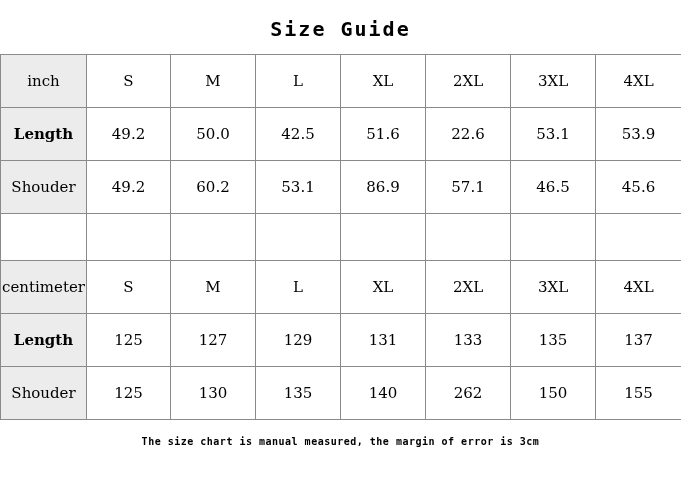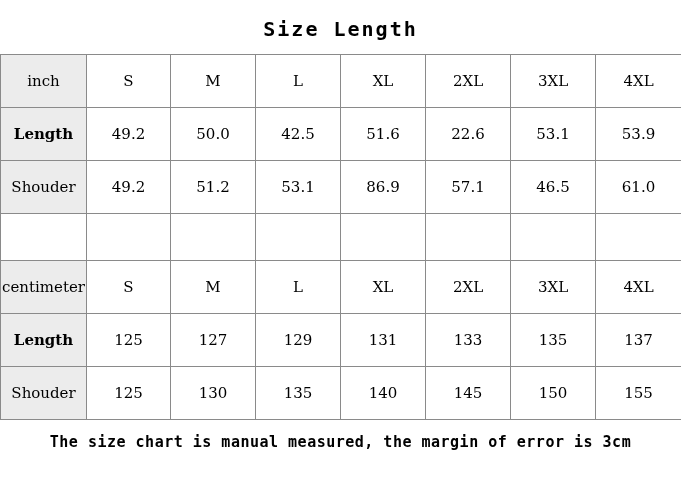--- a/index.html
+++ b/index.html
@@ -79,34 +79,34 @@
     font-size: 15px;
   }
   
   tr.spacer-row td {
     height: 46px;
     background: #ffffff;
   }
   .footer {
     text-align: center;
     font-family: "DejaVu Sans Mono", monospace;
-    font-size: 15px;
+    font-size: 10px;
     font-weight: bold;
     color: #000000;
     height: 44px;
     line-height: 44px;
     letter-spacing: 0.5px;
   }
 </style>
 </head>
 <body>
 
 <div class="page">
 
-  <div class="title">Size Length</div>
+  <div class="title">Size Guide</div>
 
   <table class="size-table">
     <colgroup>
       <col class="c0">
         <col class="c1">
         <col class="c2">
         <col class="c3">
       <col class="c4">
         <col class="c5">
         <col class="c6">
@@ -130,26 +130,26 @@
         <td>50.0</td>
         <td>42.5</td>
         <td>51.6</td>
         <td>22.6</td>
         <td>53.1</td>
         <td>53.9</td>
       </tr>
       <tr>
         <td class="label-cell">Shouder</td>
         <td>49.2</td>
-        <td>51.2</td>
+        <td>60.2</td>
         <td>53.1</td>
         <td>86.9</td>
         <td>57.1</td>
         <td>46.5</td>
-        <td>61.0</td>
+        <td>45.6</td>
       </tr>
 
       <tr class="spacer-row">
         <td></td>
         <td></td>
         <td></td>
         <td></td>
         <td></td>
         <td></td>
         <td></td>
@@ -175,21 +175,21 @@
         <td>133</td>
         <td>135</td>
         <td>137</td>
       </tr>
       <tr>
         <td class="label-cell">Shouder</td>
         <td>125</td>
         <td>130</td>
         <td>135</td>
         <td>140</td>
-        <td>145</td>
+        <td>262</td>
         <td>150</td>
         <td>155</td>
       </tr>
     </tbody>
   </table>
 
   <div class="footer">The size chart is manual measured,  the margin of error is 3cm</div>
 
 </div>
 

